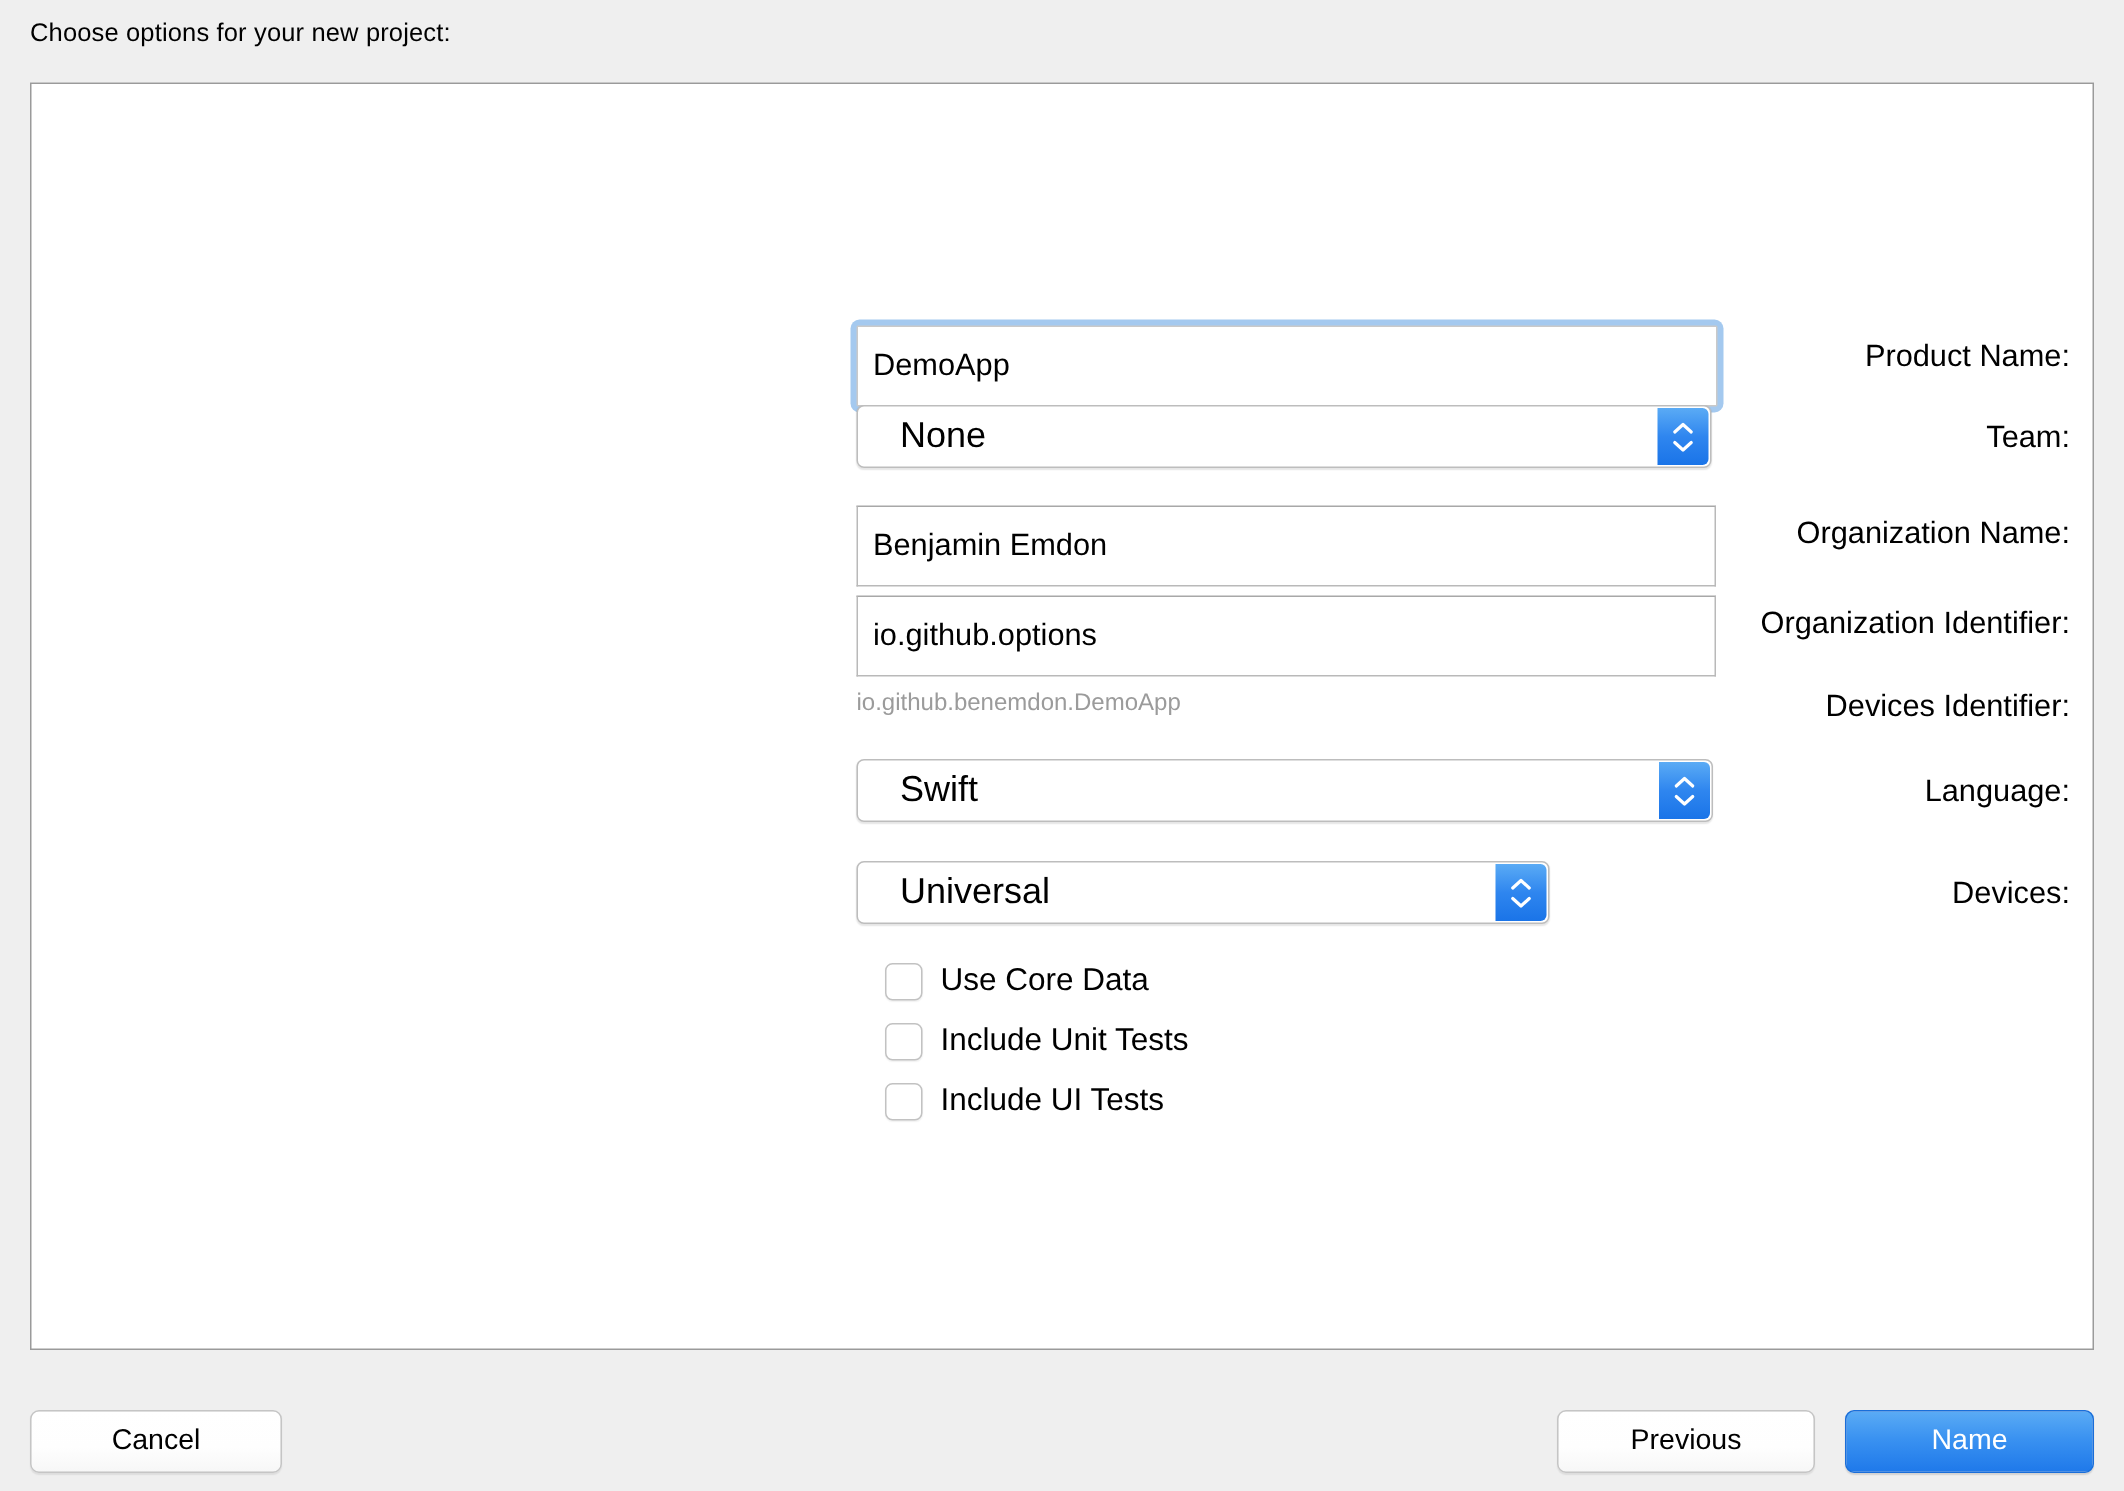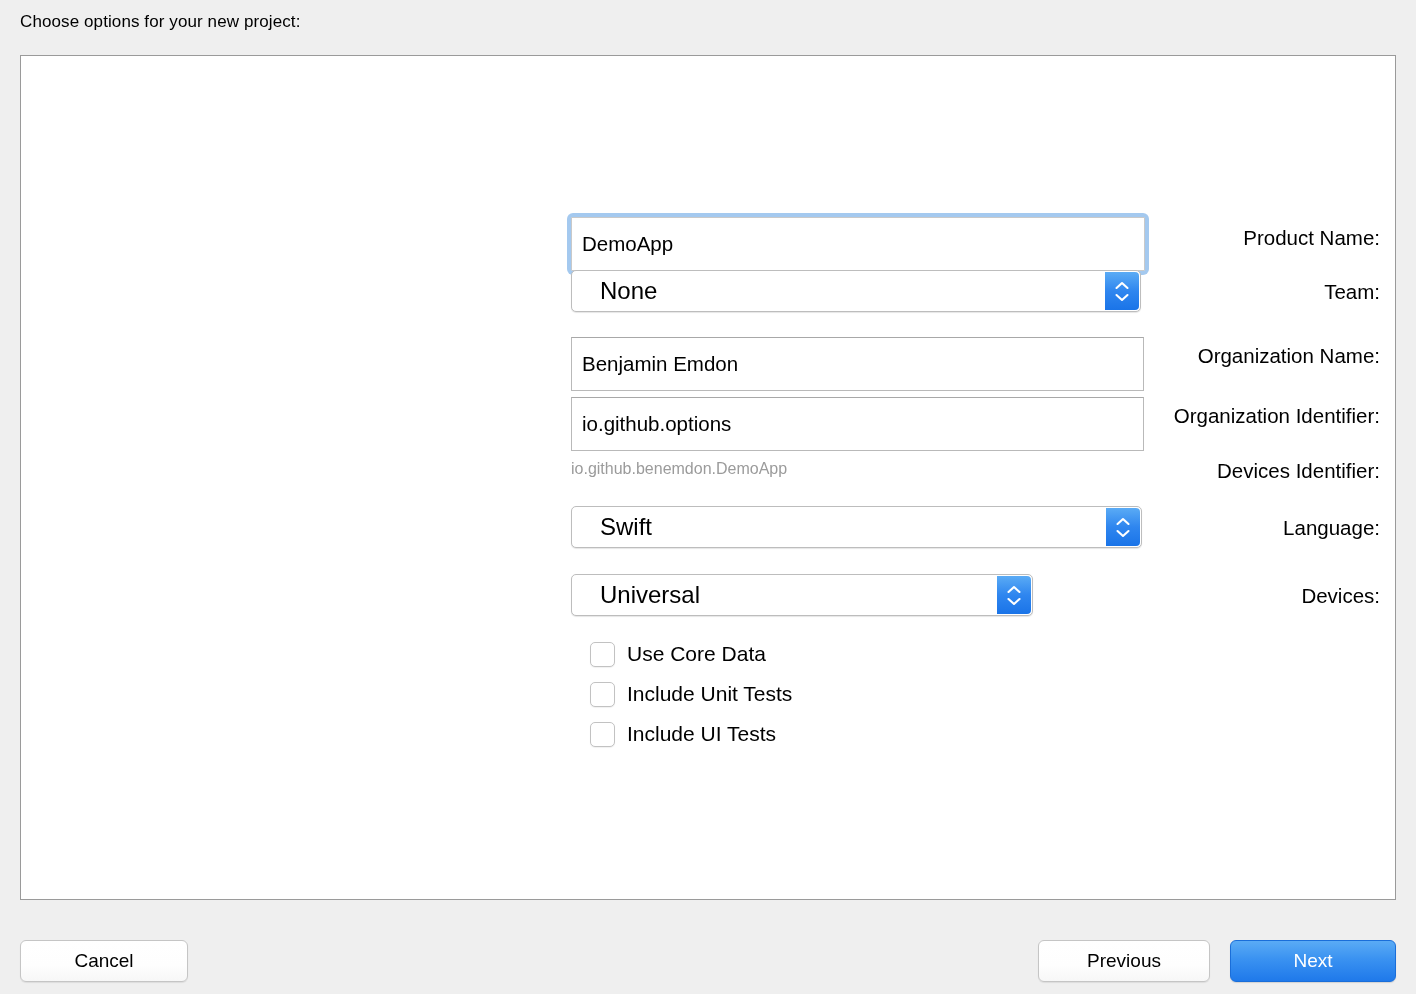--- a/index.html
+++ b/index.html
@@ -305,15 +305,15 @@
       <span class="checkbox-box"></span>
       <span class="checkbox-label">Include UI Tests</span>
     </div>
 
   </div>
 
   <div class="btn btn-standard" id="btn-cancel">Cancel</div>
 
   <div class="btn btn-standard" id="btn-previous">Previous</div>
 
-  <div class="btn btn-default" id="btn-next">Next</div>
+  <div class="btn btn-default" id="btn-next">Name</div>
 
 </div>
 
 </body></html>

